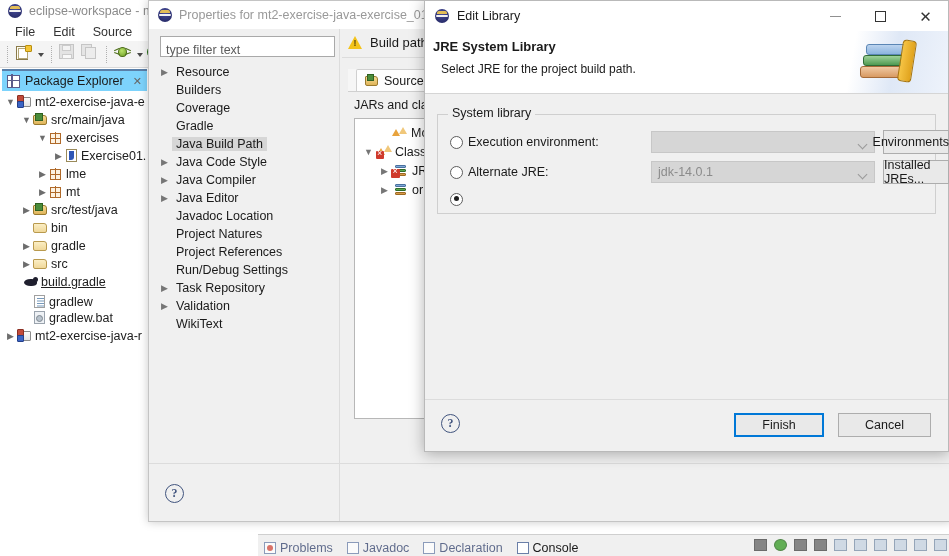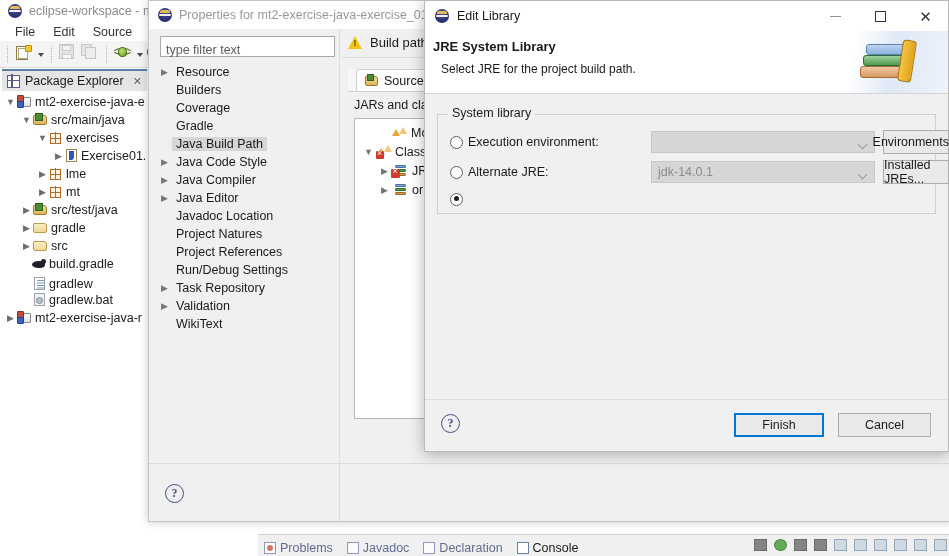--- a/index.html
+++ b/index.html
@@ -135,21 +135,21 @@
     background: #ffffff;
   }
   .pkg-tabrow {
     position: absolute; left: 0; top: 0; width: 149px; height: 23px;
     background: #ffffff;
   }
   .pkg-tab {
     position: absolute; left: 2px; top: 1px; height: 22px;
     display: flex; align-items: center; gap: 5px; padding: 0 5px;
     border-top: 2px solid #5a7fa8;
-    background: #e5e5e5;
+    background: #7dd3fc;
     font-size: 12.5px;
   }
   .pkg-tab .tabclose { color: #666; font-size: 11px; margin-left: 4px; }
   .ic-pkgexp {
     width: 13px; height: 13px; position: relative;
     border: 1.4px solid #5b5b8a; background: #fff;
   }
   .ic-pkgexp::before {
     content:""; position: absolute; left: 3.2px; top: -1.4px; width: 1.4px;
     height: 13px; background: #5b5b8a;
@@ -647,34 +647,41 @@
           </div>
           <div class="tnode" style="padding-left: 20px;">
             <span class="twist">▶</span>
             <span class="ic-srcfolder">
               <span class="fo"></span>
               <span class="pk"></span>
             </span>
             <span class="tlabel">src/test/java</span>
           </div>
           <div class="tnode" style="padding-left: 20px;">
-            <span class="twist">▶</span>
+            <span class="twist"></span>
             <span class="ic-folder">
               <span class="fo"></span>
             </span>
-            <span class="tlabel">gradle</span>
+            <span class="tlabel">bin</span>
           </div>
           <div class="tnode" style="padding-left: 20px;">
             <span class="twist">▶</span>
             <span class="ic-folder">
               <span class="fo"></span>
             </span>
+            <span class="tlabel">gradle</span>
+          </div>
+          <div class="tnode" style="padding-left: 20px;">
+            <span class="twist">▶</span>
+            <span class="ic-folder">
+              <span class="fo"></span>
+            </span>
             <span class="tlabel">src</span>
           </div>
-          <div class="tnode" style="padding-left: 18px;">
+          <div class="tnode" style="padding-left: 10px; text-decoration: underline;">
             <span class="twist"></span>
             <span class="ic-gradle">
               <span class="el"></span>
             </span>
             <span class="tlabel">build.gradle</span>
           </div>
           <div class="tnode" style="padding-left: 20px; align-items: flex-end;">
             <span class="twist"></span>
             <span class="ic-txtfile">
               <span class="p"></span>

